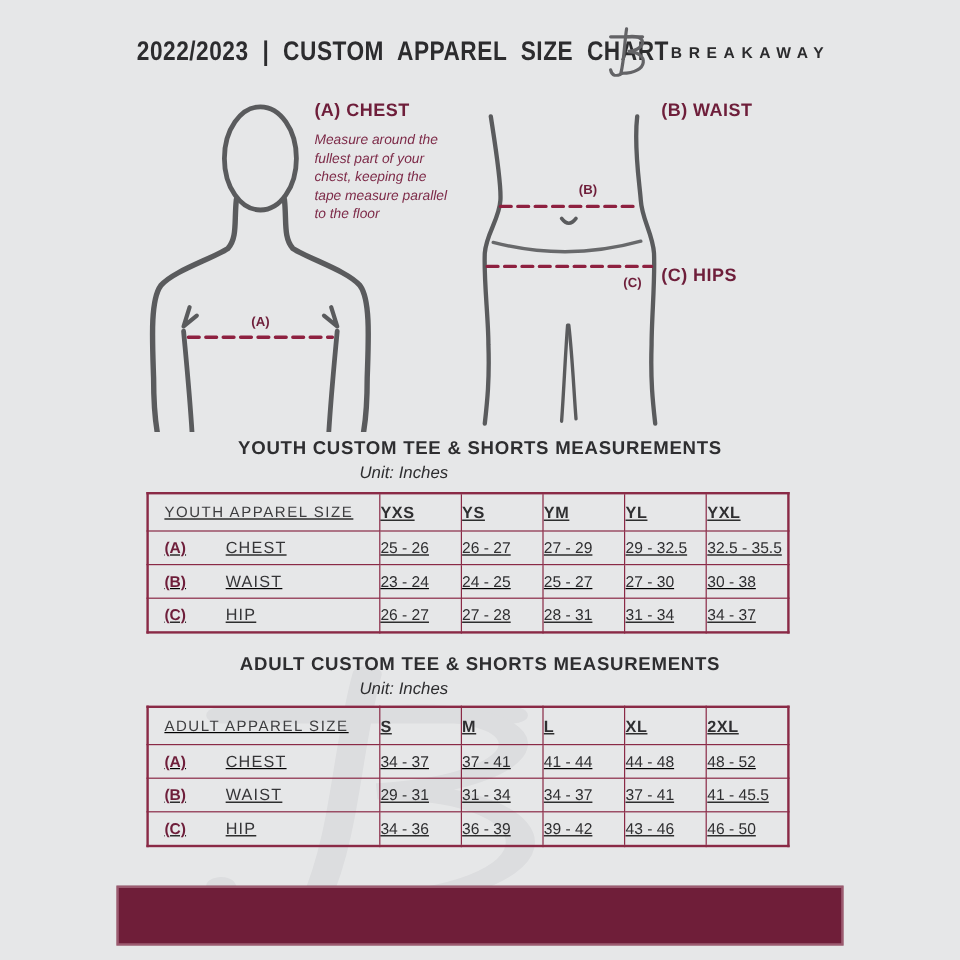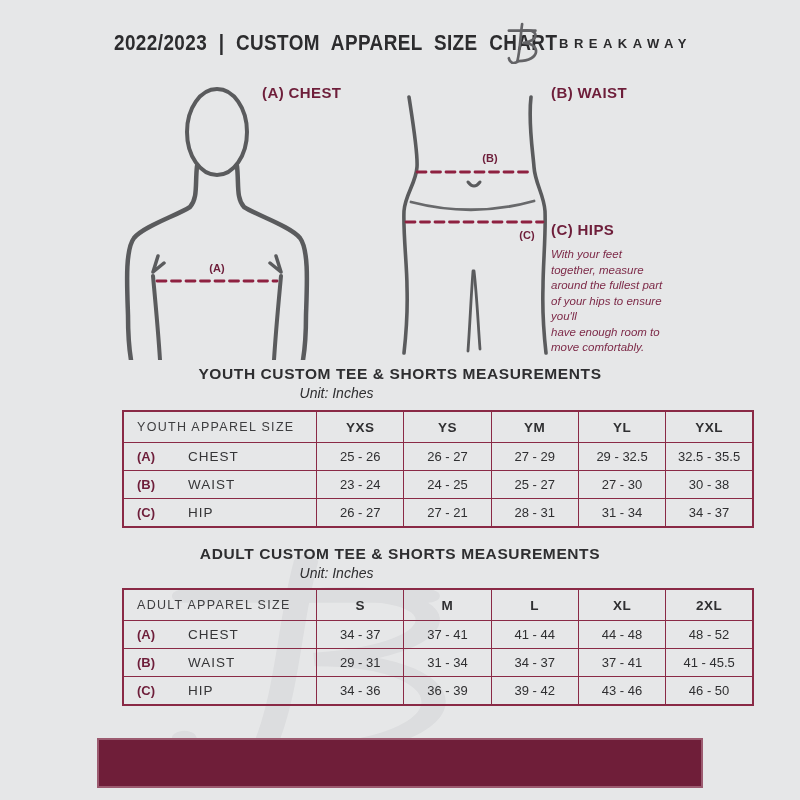--- a/index.html
+++ b/index.html
@@ -47,28 +47,29 @@
     left:0;width:800px;text-align:center;
     font-size:15.5px;font-weight:700;color:#2e2e30;letter-spacing:.6px;
   }
   .tbl-sub{
     left:0;width:673px;text-align:center;
     font-size:14px;font-style:italic;color:#2e2e30;
   }
 
   
   table.size-table{
-    left:122px;width:632px;
+    left:122px;width:536px;
     border-collapse:collapse;
     border:2.5px solid #8a2a46;
     table-layout:fixed;
+    text-decoration:underline;
   }
   table.size-table td{
     border:1.5px solid #8a2a46;
-    text-align:center;vertical-align:middle;
+    text-align:left;vertical-align:middle;
     font-size:13px;color:#2f2f31;
     height:27px;padding:0;
     background:transparent;
   }
   table.size-table tr.head td{height:30px;}
   table.size-table td.lbl{
     text-align:left;padding-left:13px;width:179px;
   }
   table.size-table tr.head td.lbl{
     font-size:12.5px;letter-spacing:1.3px;color:#3d3d3f;
@@ -136,35 +137,33 @@
   <path stroke-width="2.8" d="M 89,176 C 92,202 93,228 95,254"></path>
   <path class="dash" d="M 32,77 L 148,77"></path>
   <path class="dash" d="M 21,127 L 158,127"></path>
   <text x="105" y="67" text-anchor="middle">(B)</text>
   <text x="142" y="144" text-anchor="middle">(C)</text>
 </svg>
 <div class="abs fade" style="left:385px;top:338px;width:170px;height:20px"></div>
 
 <section class="abs measure content-z" style="left:262px;top:84px;width:145px">
   <h3>(A) CHEST</h3>
+  <p>Measure around the
+fullest part of your
+chest, keeping the
+tape measure parallel
+to the floor</p>
 </section>
 
 <section class="abs measure content-z" style="left:551px;top:84px;width:145px">
   <h3>(B) WAIST</h3>
 </section>
 
 <section class="abs measure content-z" style="left:551px;top:221px;width:145px">
   <h3>(C) HIPS</h3>
-  <p>With your feet
-together, measure
-around the fullest part
-of your hips to ensure
-you'll
-have enough room to
-move comfortably.</p>
 </section>
 
 <div class="abs tbl-title content-z" style="top:365px">YOUTH CUSTOM TEE &amp; SHORTS MEASUREMENTS</div>
 <div class="abs tbl-sub content-z" style="top:385px">Unit: Inches</div>
 
 <table class="abs size-table content-z" style="top:410px">
   <tbody>
       <tr class="head">
     <td class="lbl">YOUTH APPAREL SIZE</td>
     <td class="col">YXS</td>
@@ -185,21 +184,21 @@
     <td class="lbl"><span class="rowkey">(B)</span><span class="rowname">WAIST</span></td>
     <td>23 - 24</td>
     <td>24 - 25</td>
     <td>25 - 27</td>
     <td>27 - 30</td>
     <td>30 - 38</td>
   </tr>
   <tr>
     <td class="lbl"><span class="rowkey">(C)</span><span class="rowname">HIP</span></td>
     <td>26 - 27</td>
-    <td>27 - 21</td>
+    <td>27 - 28</td>
     <td>28 - 31</td>
     <td>31 - 34</td>
     <td>34 - 37</td>
   </tr>
 </tbody>
   </table>
 
 <div class="abs tbl-title content-z" style="top:545px">ADULT CUSTOM TEE &amp; SHORTS MEASUREMENTS</div>
 <div class="abs tbl-sub content-z" style="top:565px">Unit: Inches</div>
 

